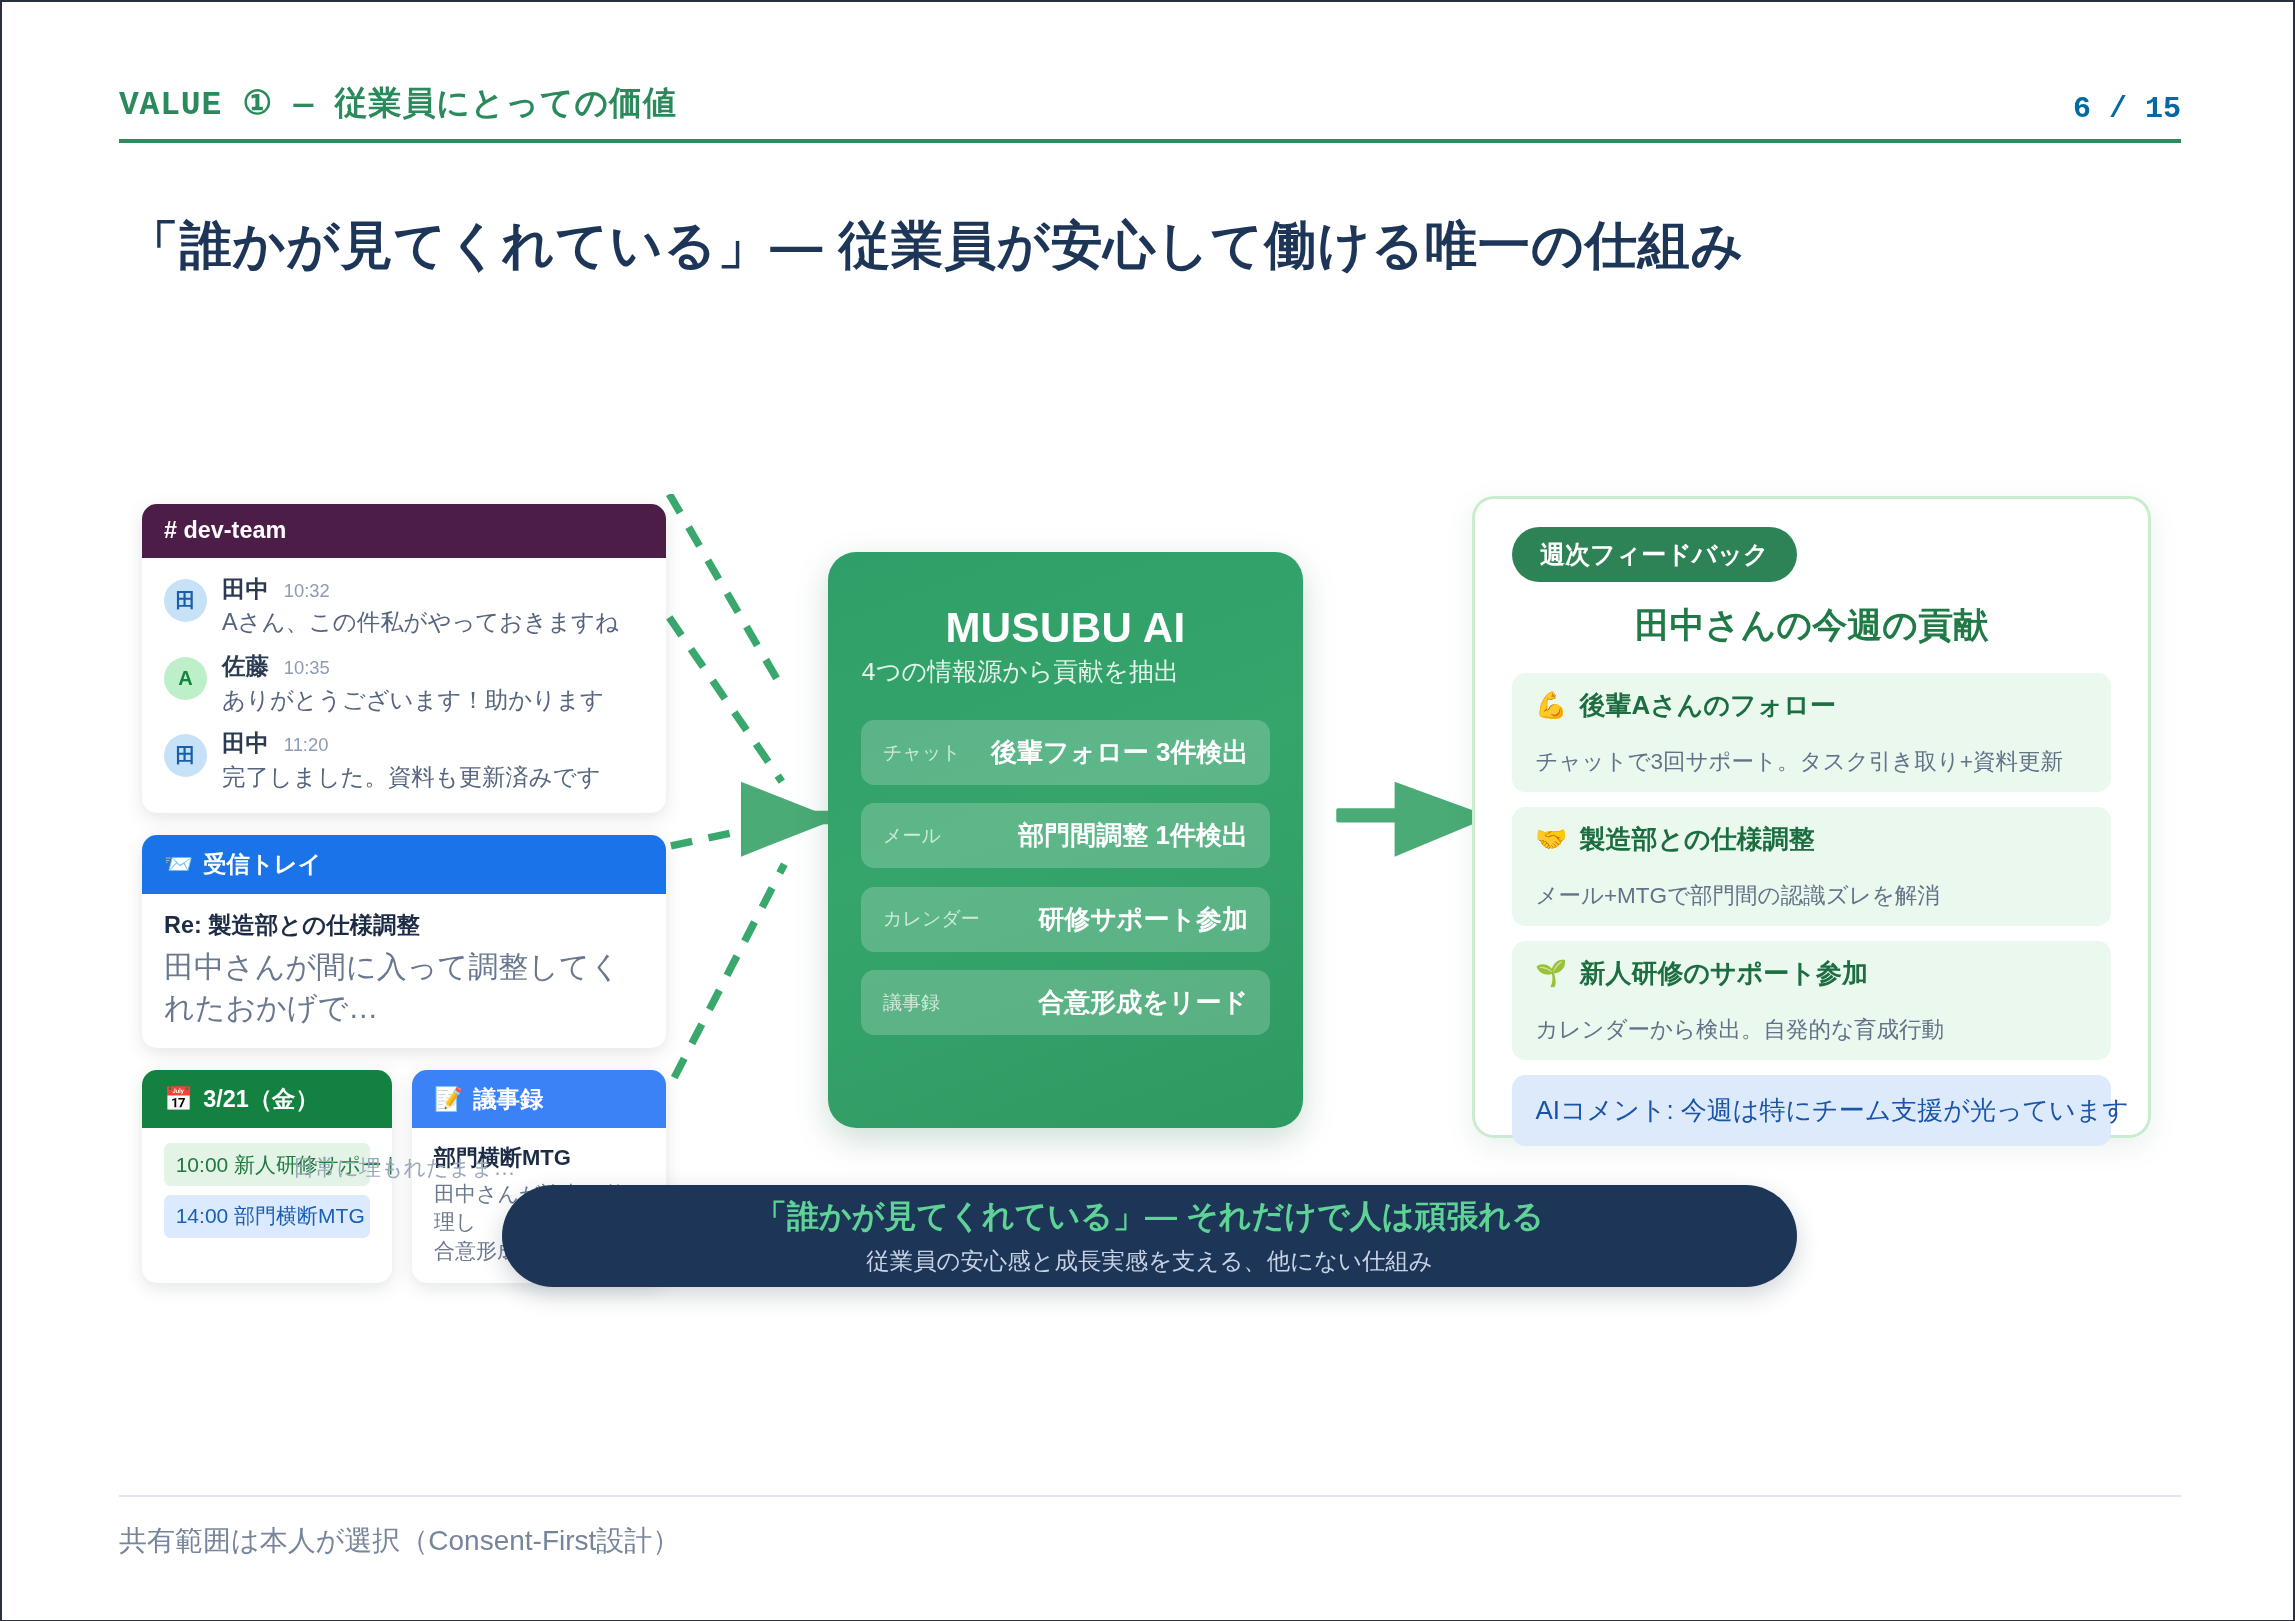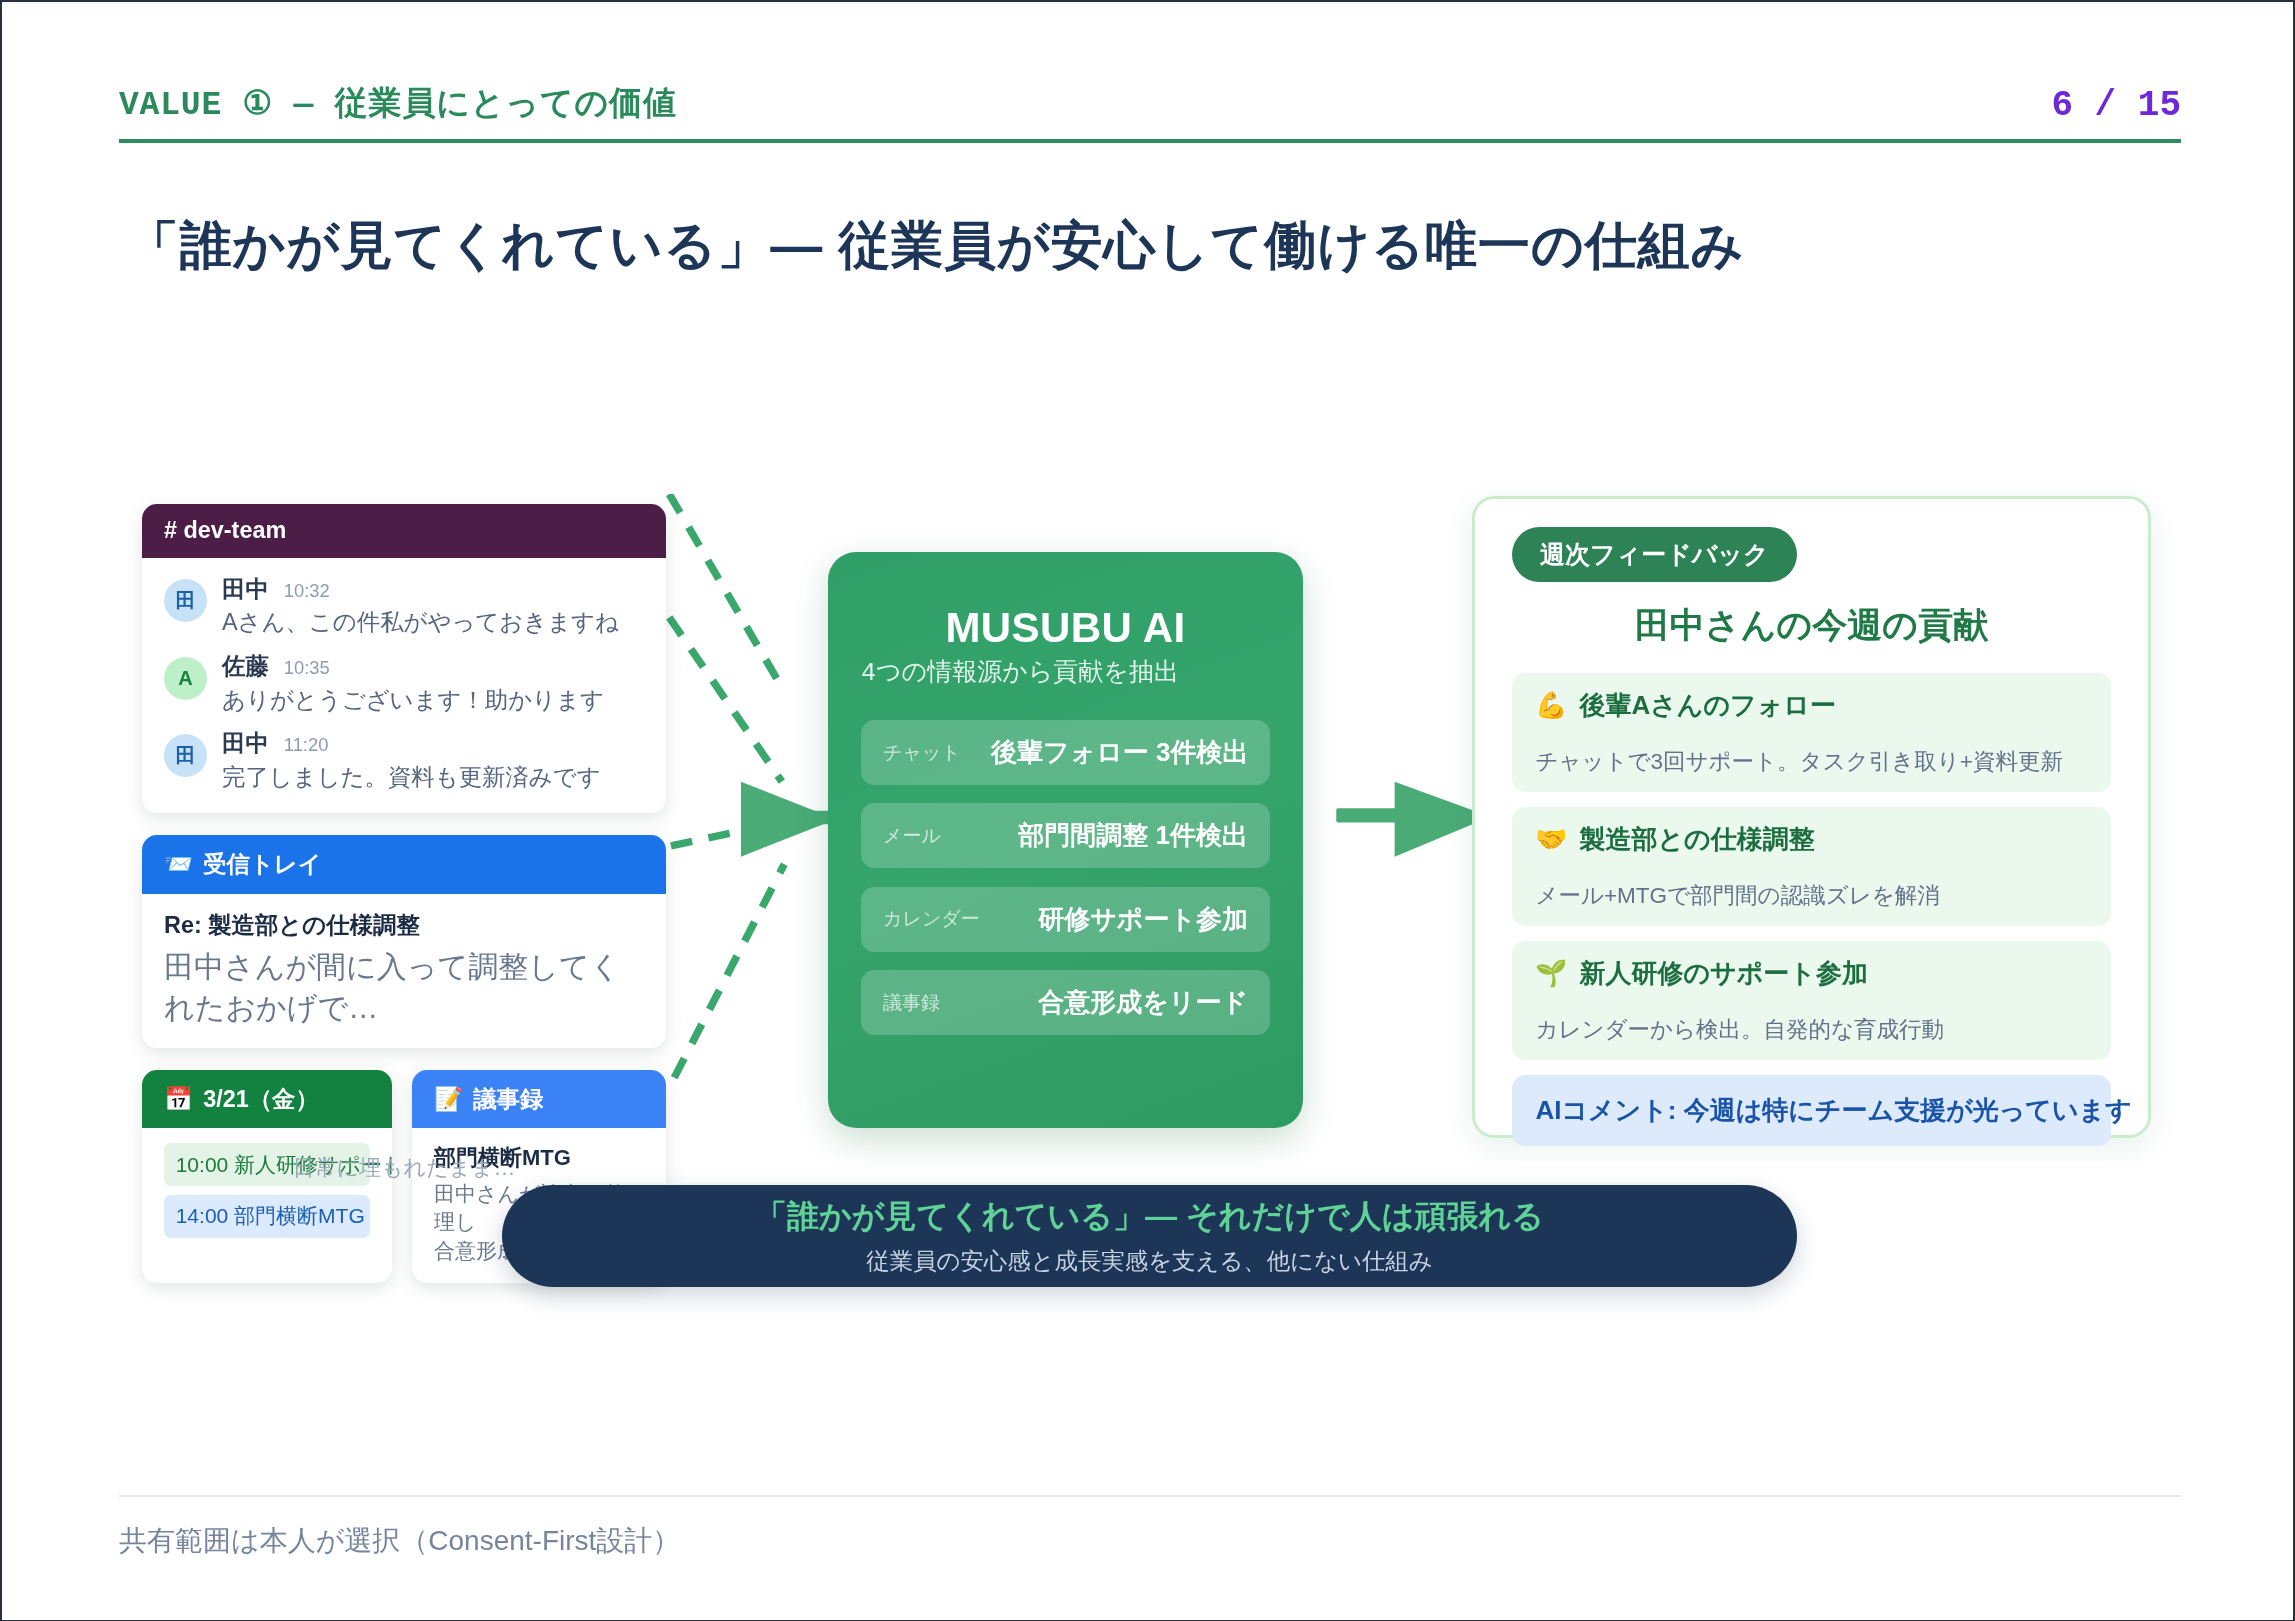--- a/index.html
+++ b/index.html
@@ -27,22 +27,22 @@
     border-bottom: 4.2px solid #2e8b5e;
     font-family: Liberation Mono, monospace;
   }
   .header-eyebrow {
     font-size: 33px; font-weight: 700;
     color: #2b8a5c;
     letter-spacing: 0.8px;
     white-space: nowrap;
   }
   .header-page {
-    font-size: 36px; font-weight: 700;
-    color: #6d28d9;
+    font-size: 30px; font-weight: 700;
+    color: #0369a1;
     white-space: nowrap;
   }
 
   
   .slide-title {
     position: absolute;
     left: 125px; top: 209px;
     font-size: 52px; font-weight: 700;
     color: #1d3557;
     letter-spacing: 0.8px;
@@ -210,21 +210,21 @@
   }
   .wf-item-desc {
     font-size: 22.5px; color: #627288;
     margin-top: 23px;
     white-space: nowrap;
   }
   .wf-ai {
     background: #ddeafb;
     border-radius: 13.3px;
     padding: 18.4px 23.4px;
-    font-size: 26px; font-weight: 700; color: #1a54a8;
+    font-size: 26px; font-weight: 400; color: #1a54a8;
     white-space: nowrap;
     margin-top: 12px;
   }
 
   
   .banner {
     position: absolute;
     left: 500px; top: 1183px;
     width: 1295px; height: 102px;
     border-radius: 52px;

